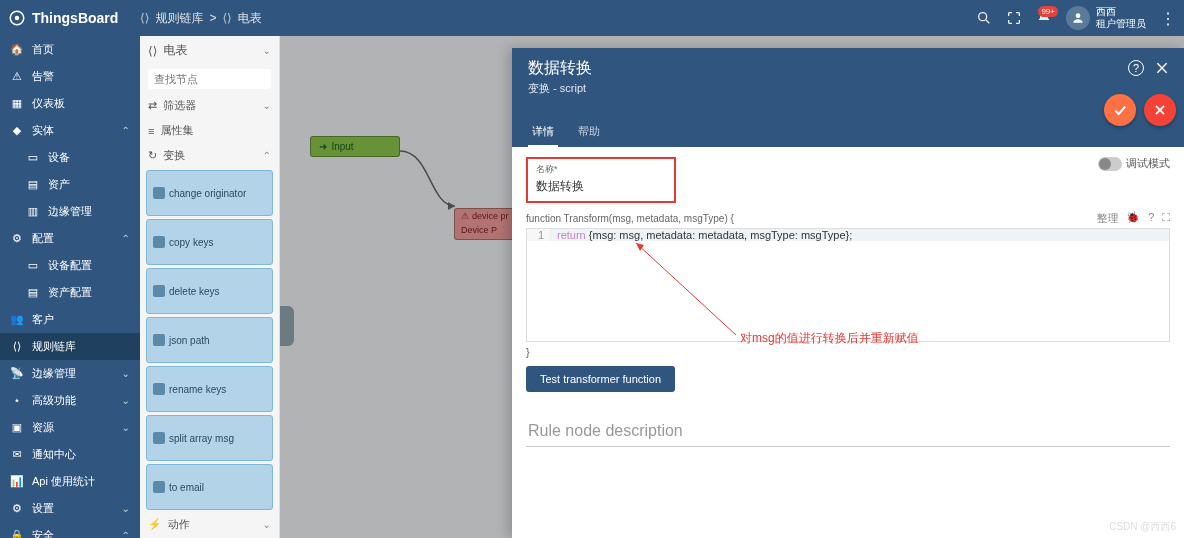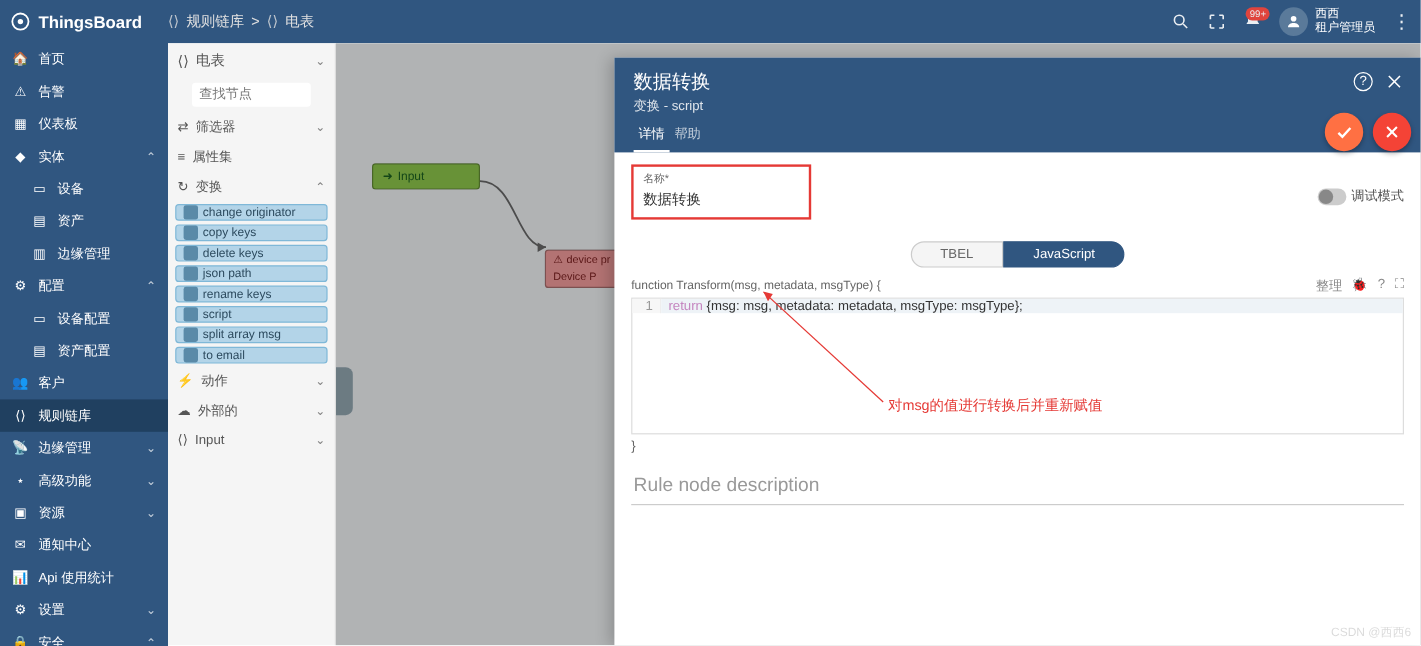--- a/index.html
+++ b/index.html
@@ -28,44 +28,44 @@
 .nav-item { display: flex; align-items: center; padding: 6px 10px; gap: 8px; cursor: pointer; }
 .nav-item.active { background: #204060; }
 .nav-sub { padding-left: 26px; }
 .nav-icon { width: 14px; display: flex; justify-content: center; }
 .nav-label { flex: 1; }
 .nav-chevron { font-size: 10px; opacity: 0.7; }
 
 
 .node-panel { width: 140px; background: #f5f5f5; border-right: 1px solid #ddd; display: flex; flex-direction: column; flex-shrink: 0; }
 .node-panel-header { display: flex; align-items: center; padding: 6px 8px; font-size: 12px; color: #555; gap: 6px; }
-.node-search { padding: 4px 20px; }
+.node-search { padding: 4px 8px; }
 .node-search input { width: 100%; border: none; background: #fff; padding: 4px 6px; font-size: 11px; border-radius: 3px; }
 .node-section { padding: 5px 8px; font-size: 11px; color: #555; display: flex; align-items: center; gap: 6px; cursor: pointer; }
 .node-section .nav-chevron { margin-left: auto; }
 .node-list { padding: 2px 6px; display: flex; flex-direction: column; gap: 3px; }
-.node-chip { background: #b3d4e8; border: 1px solid #7fb8d8; border-radius: 3px; padding: 0 6px; font-size: 10px; color: #2c4a5e; display: flex; align-items: center; gap: 4px; cursor: grab; }
+.node-chip { background: #b3d4e8; border: 1px solid #7fb8d8; border-radius: 3px; padding: 16px 6px; font-size: 10px; color: #2c4a5e; display: flex; align-items: center; gap: 4px; cursor: grab; }
 .node-chip-icon { width: 12px; height: 12px; background: #5a8aa8; border-radius: 2px; flex-shrink: 0; }
 
 
 .canvas { flex: 1; background: #eceff1; position: relative; }
 .overlay { position: absolute; inset: 0; background: rgba(0,0,0,0.25); }
 .canvas-node { position: absolute; border-radius: 3px; padding: 4px 8px; font-size: 10px; display: flex; align-items: center; gap: 4px; border: 1px solid rgba(0,0,0,0.3); }
 .node-input { background: #8bc34a; color: #1b5e20; top: 100px; left: 30px; width: 90px; }
 .node-device { background: #ef9a9a; color: #7a2020; top: 172px; left: 174px; flex-direction: column; align-items: flex-start; padding: 3px 6px; font-size: 9px; line-height: 1.1; }
 .collapse-handle { position: absolute; left: 0; top: 270px; width: 14px; height: 40px; background: #90a4ae; border-radius: 0 6px 6px 0; }
 
 
 .detail { position: absolute; right: 0; top: 12px; bottom: 0; width: 672px; background: #fff; box-shadow: -4px 0 12px rgba(0,0,0,0.2); display: flex; flex-direction: column; z-index: 10; }
 .detail-header { background: #305680; color: #fff; padding: 10px 16px 0; position: relative; }
 .detail-title { font-size: 16px; }
 .detail-subtitle { font-size: 11px; opacity: 0.85; margin-top: 2px; }
 .detail-close { position: absolute; right: 14px; top: 12px; cursor: pointer; }
 .detail-help { position: absolute; right: 40px; top: 12px; cursor: pointer; width: 16px; height: 16px; border: 1.5px solid #fff; border-radius: 50%; display: flex; align-items: center; justify-content: center; font-size: 11px; }
-.detail-tabs { display: flex; margin-top: 2px; font-size: 11px; }
+.detail-tabs { display: flex; gap: 16px; margin-top: 22px; font-size: 11px; }
 .detail-tab { padding: 6px 4px; border-bottom: 2px solid transparent; cursor: pointer; opacity: 0.7; }
 .detail-tab.active { border-bottom-color: #fff; opacity: 1; }
 .fab-row { position: absolute; right: 8px; top: 46px; display: flex; gap: 8px; z-index: 20; }
 .fab { width: 32px; height: 32px; border-radius: 50%; display: flex; align-items: center; justify-content: center; color: #fff; cursor: pointer; box-shadow: 0 2px 4px rgba(0,0,0,0.3); }
 .fab.save { background: #ff7043; }
 .fab.cancel { background: #f44336; }
 
 .detail-body { flex: 1; padding: 10px 14px; overflow-y: auto; font-size: 11px; color: #333; }
 .name-field { border: 2px solid #e53935; padding: 4px 8px 6px; width: 150px; margin-bottom: 8px; }
 .name-label { font-size: 9px; color: #666; }
@@ -280,24 +280,20 @@
           <div class="node-chip">
             <span class="node-chip-icon"></span>
             <span>json path</span>
           </div>
           <div class="node-chip">
             <span class="node-chip-icon"></span>
             <span>rename keys</span>
           </div>
           <div class="node-chip">
             <span class="node-chip-icon"></span>
-            <span>script</span>
-          </div>
-          <div class="node-chip">
-            <span class="node-chip-icon"></span>
             <span>split array msg</span>
           </div>
           <div class="node-chip">
             <span class="node-chip-icon"></span>
             <span>to email</span>
           </div>
         </div>
       <div class="node-section">
           <span>⚡</span>
           <span>动作</span>
@@ -368,24 +364,20 @@
       <div class="detail-body">
         <div class="name-field">
           <div class="name-label">名称*</div>
           <div class="name-value">数据转换</div>
         </div>
         <div class="debug-row">
           <div class="debug-toggle"></div>
           <span>调试模式</span>
         </div>
 
-        <div class="lang-tabs">
-          <div class="lang-tab">TBEL</div>
-          <div class="lang-tab">JavaScript</div>
-        </div>
 
         <div class="func-sig">
           <span>function Transform(msg, metadata, msgType) {</span>
           <div class="func-tools">
             <span>整理</span>
             <span>🐞</span>
             <span>?</span>
             <span>⛶</span>
           </div>
         </div>
@@ -397,20 +389,21 @@
           <div class="code-spacer"></div>
         </div>
         <div class="func-close">}</div>
 
         <svg style="position:absolute;left:124px;top:195px;pointer-events:none" width="110" height="100">
             <line x1="0" y1="0" x2="100" y2="92" stroke="#e53935" stroke-width="1"></line>
             <polygon points="0,0 8,2 4,8" fill="#e53935"></polygon>
           </svg>
         <div class="annotation" style="left:228px;top:282px">对msg的值进行转换后并重新赋值</div>
 
+        <button class="test-btn">Test transformer function</button>
 
         <div class="desc-field">Rule node description</div>
       </div>
     </div>
 
     <div class="watermark">CSDN @西西6</div>
   </div>
 </div>
 
 </body></html>

